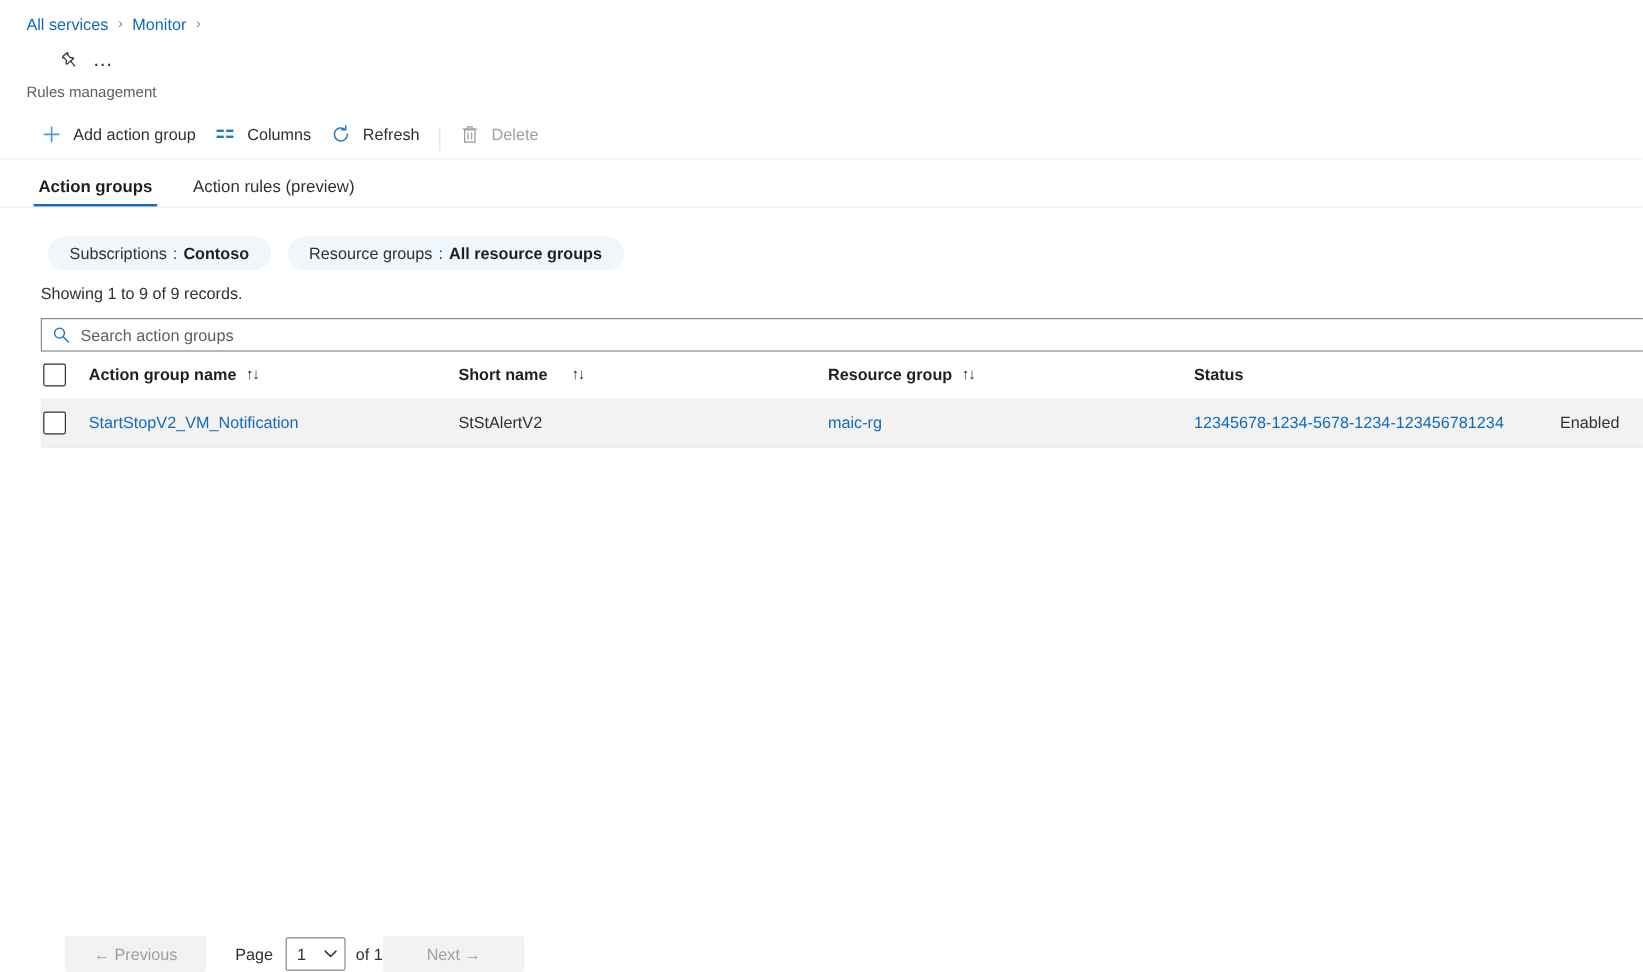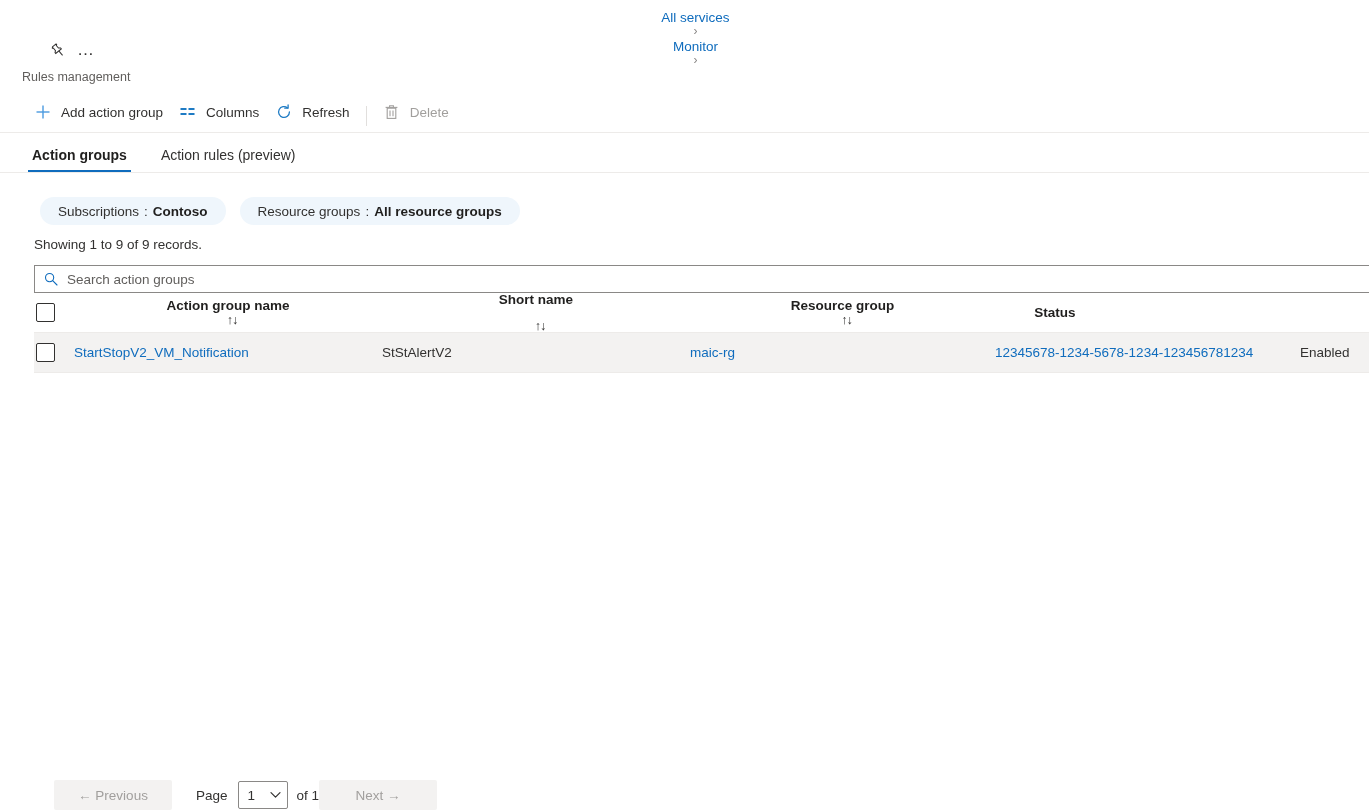--- a/index.html
+++ b/index.html
@@ -13,21 +13,20 @@
     overflow: hidden;
   }
   .page { position: relative; width: 1369px; height: 810px; }
 
   
   .breadcrumb {
     display: flex; align-items: center;
     padding: 10px 0 0 22px;
     font-size: 13.5px;
     height: 30px;
-    flex-direction: column;
   }
   .crumb-link { color: #0f6cbd; cursor: pointer; white-space: nowrap; }
   .crumb-sep {
     color: #8a8886; margin: 0 8px; font-size: 12px;
     display: inline-block; transform: translateY(-1px);
   }
 
   
   .title-row {
     display: flex; align-items: center;
@@ -143,21 +142,21 @@
   .table { margin-left: 34px; width: 1347px; }
   .trow {
     display: flex; align-items: center;
     height: 40px;
     font-size: 13.5px;
   }
   .thead {
     border-bottom: 1px solid #edebe9;
     color: #201f1e;
   }
-  .thead .th { font-weight: 600; display: flex; align-items: center; cursor: pointer; flex-direction: column; }
+  .thead .th { font-weight: 600; display: flex; cursor: pointer; }
   .thead .th.nosort { cursor: default; }
   .sort-ico { margin-left: 8px; font-size: 12.5px; color: #323130; letter-spacing: -1px; }
   .tbody-row {
     background: #f3f2f1;
     border-bottom: 1px solid #edebe9;
   }
   .c-check { width: 40px; display: flex; align-items: center; padding-left: 2px; flex: 0 0 auto; }
   .c-name   { width: 308px; flex: 0 0 auto; }
   .c-short  { width: 308px; flex: 0 0 auto; gap: 12px; }
   .c-rg     { width: 305px; flex: 0 0 auto; }

